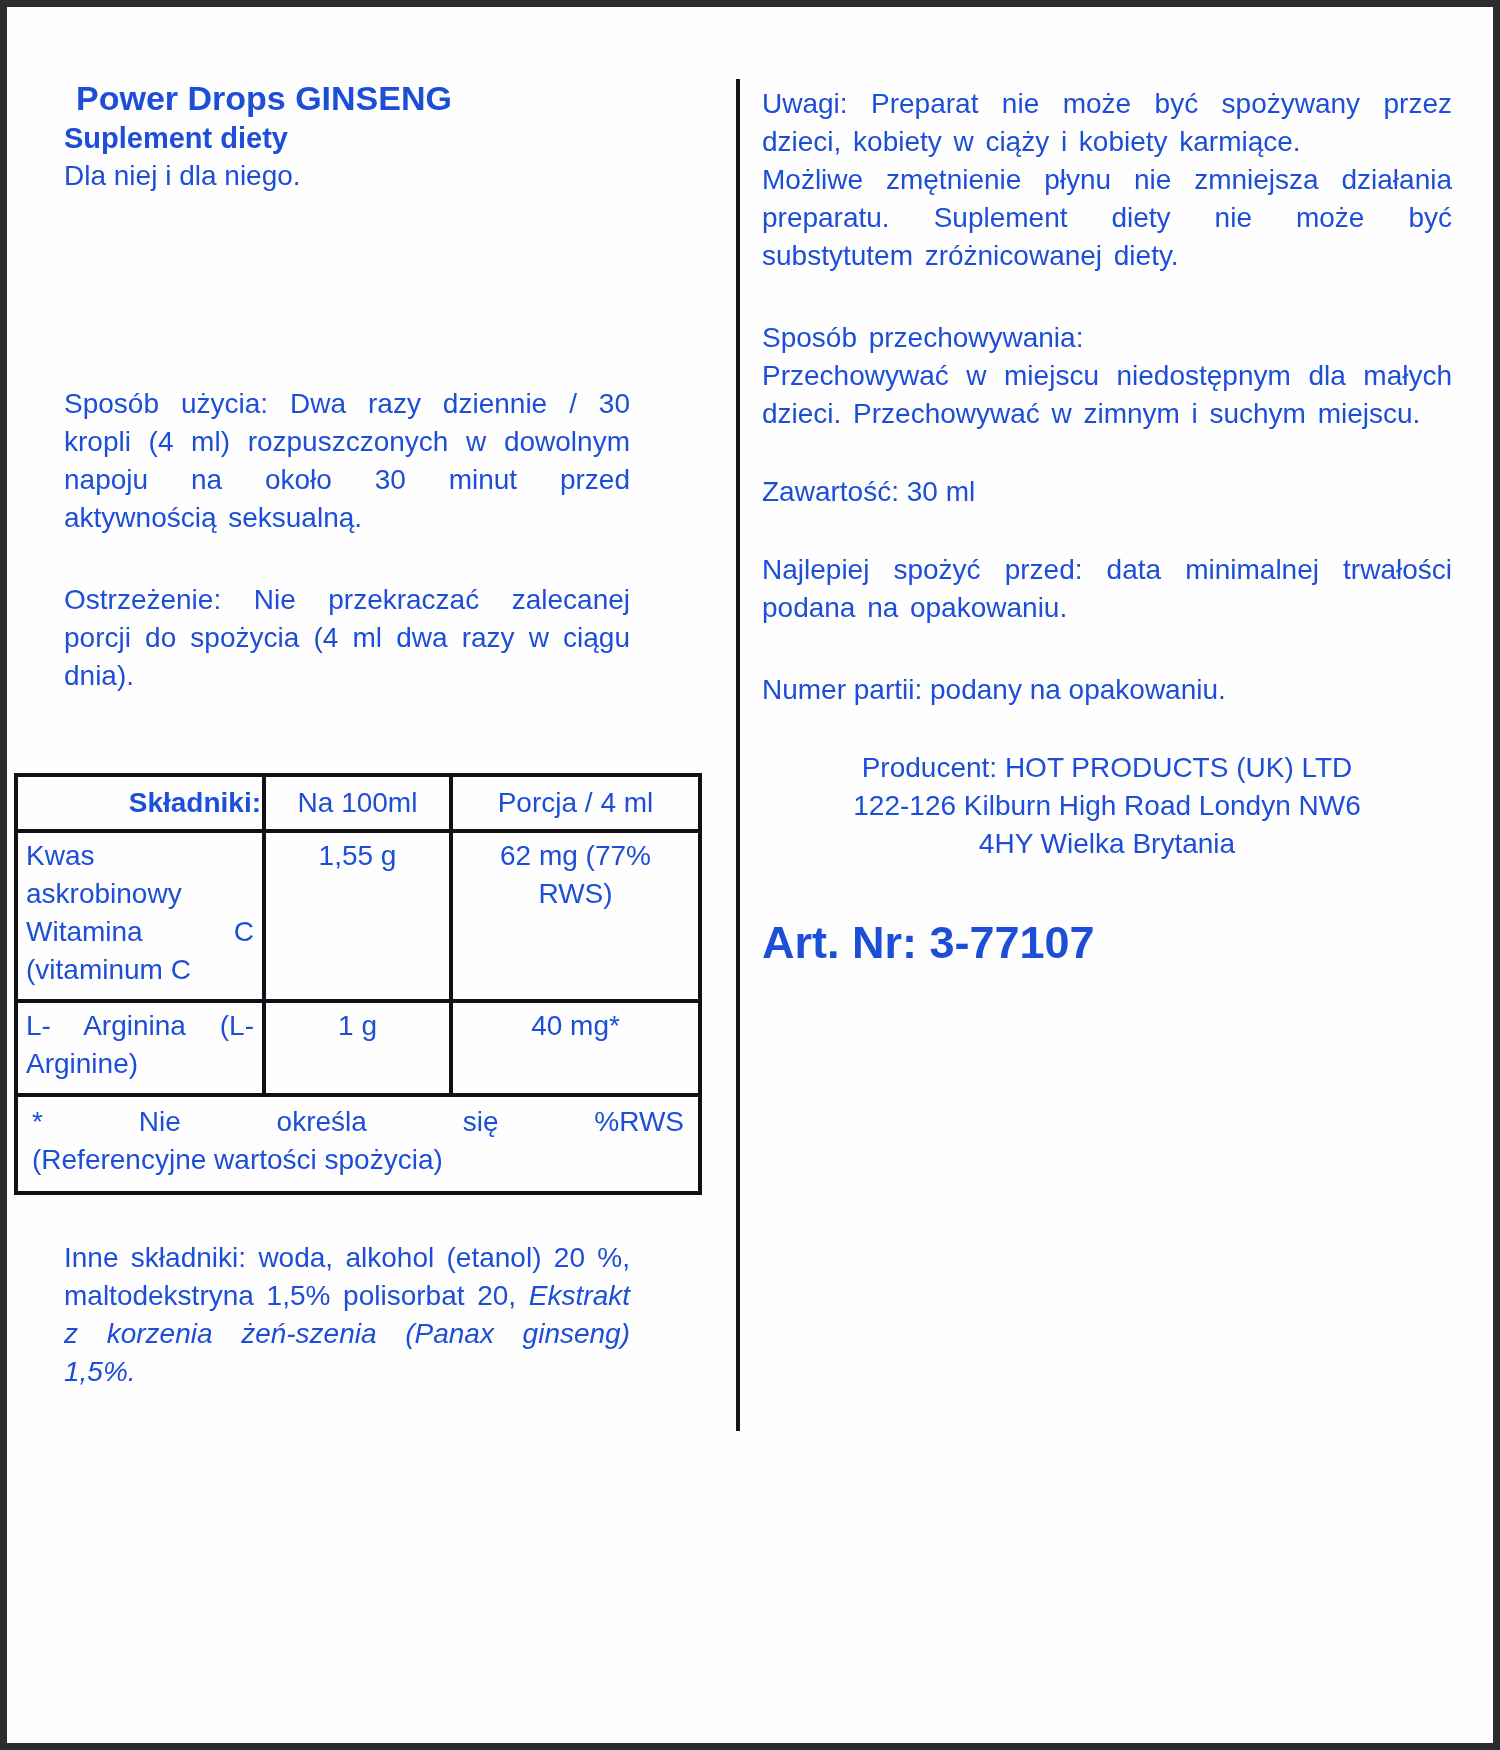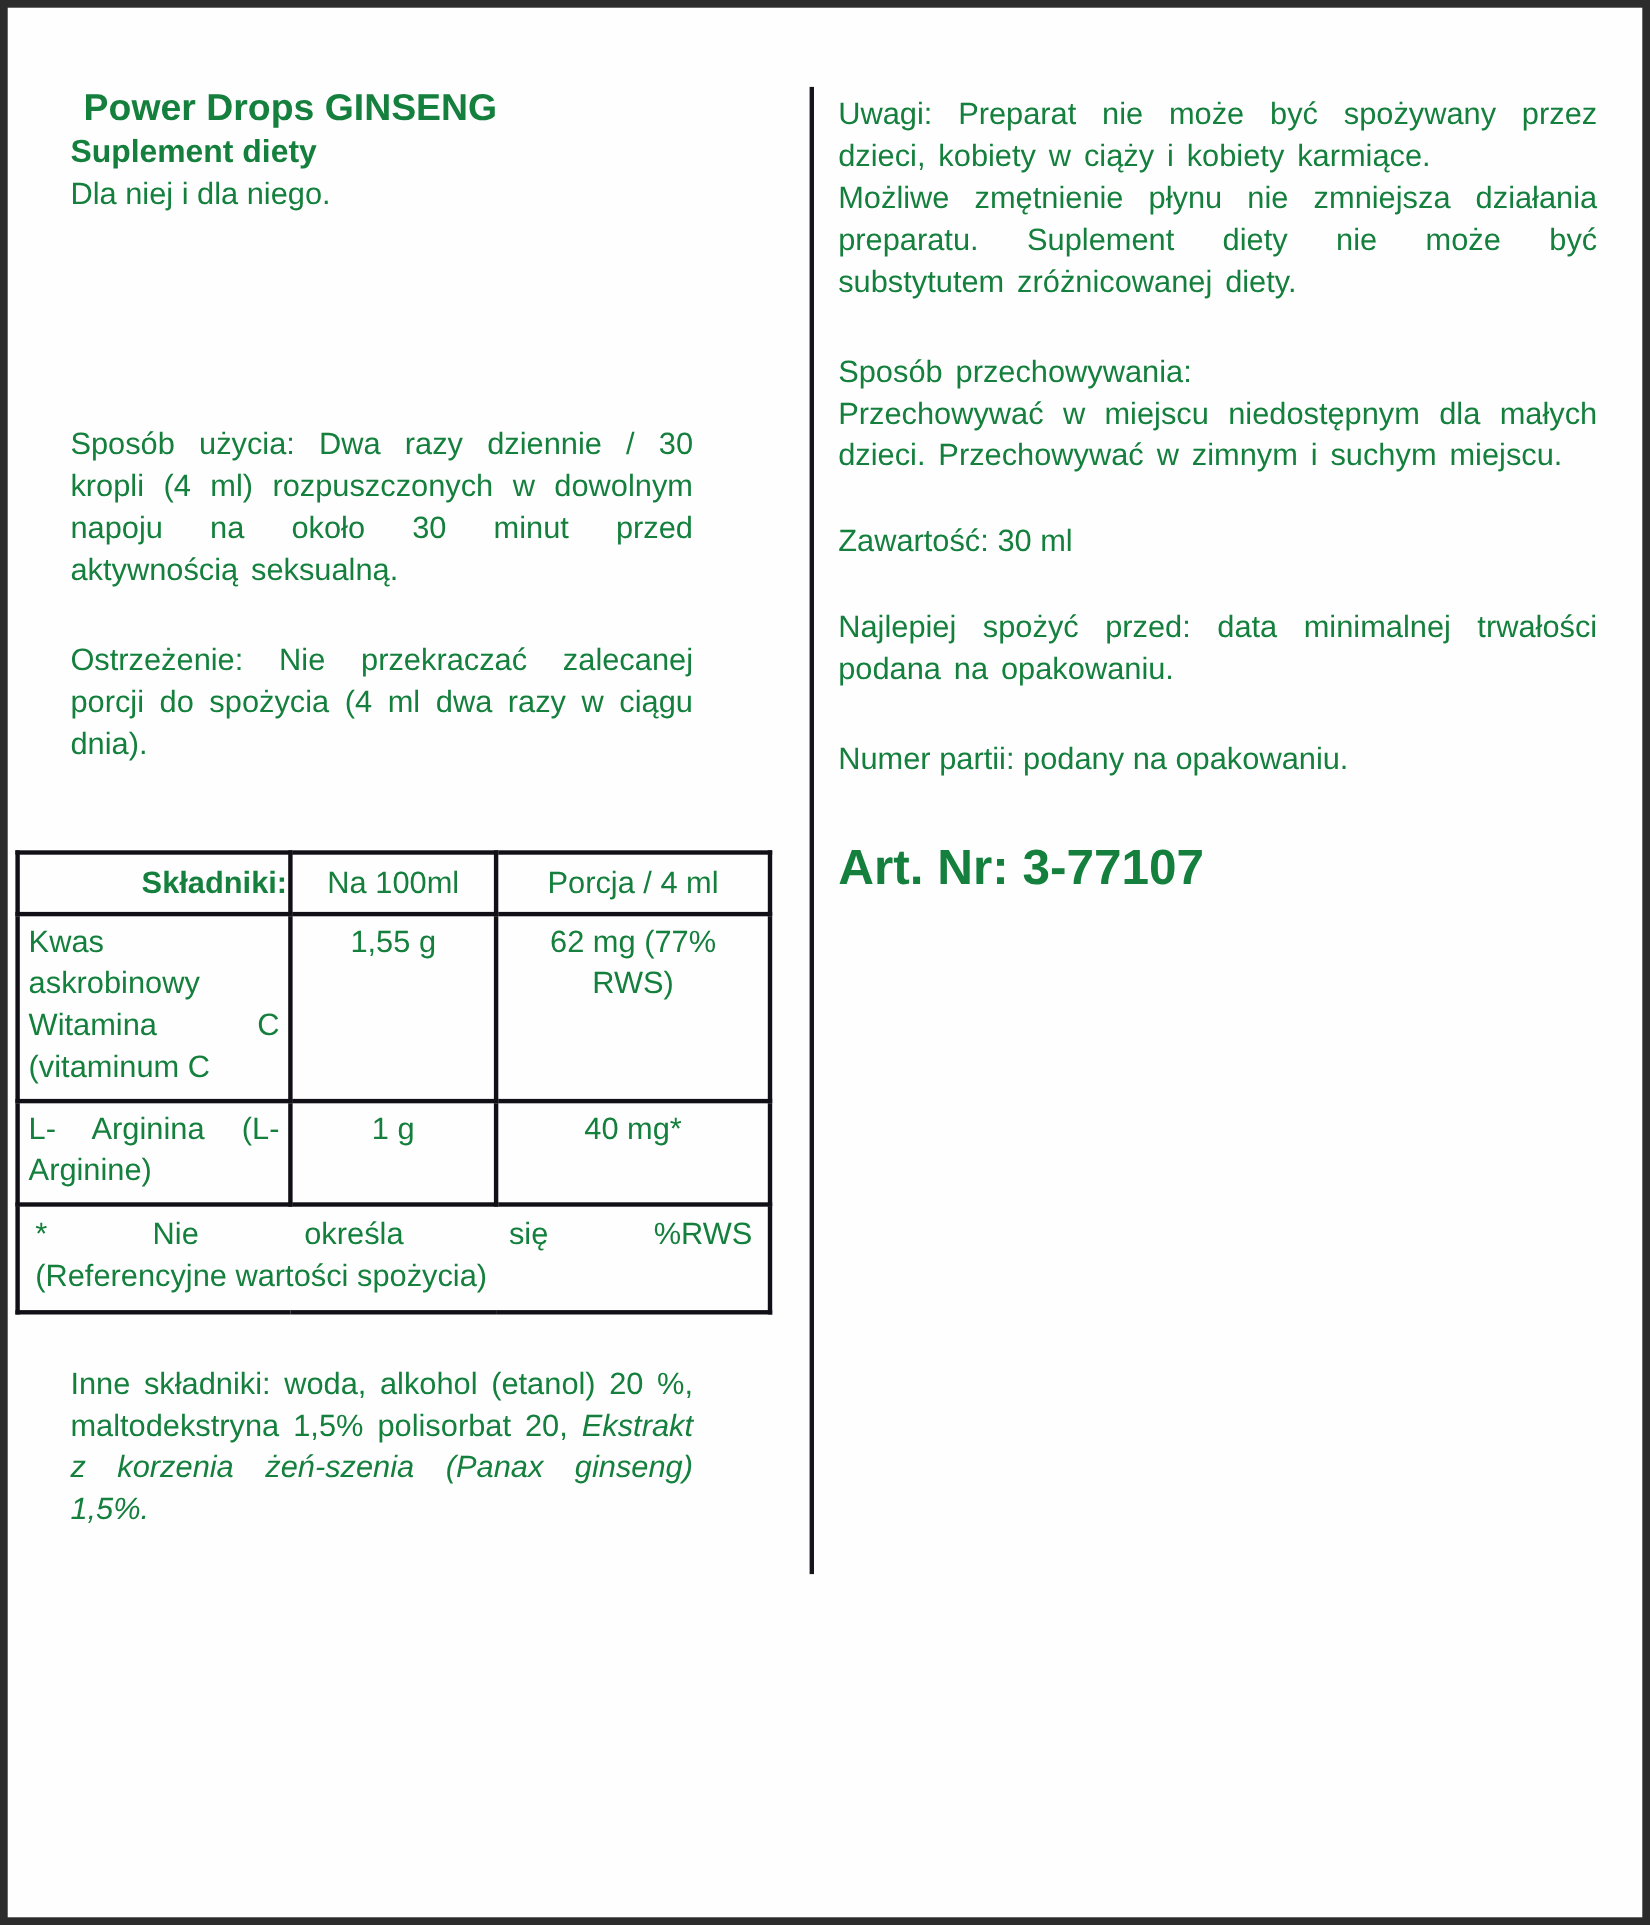--- a/index.html
+++ b/index.html
@@ -4,21 +4,21 @@
 <style>
   html,body { margin:0; padding:0; background:#ffffff; }
   .page {
     position:relative;
     width:1500px; height:1750px;
     box-sizing:border-box;
     border:7px solid #2c2c2c;
     background:#fefefe;
     overflow:hidden;
     font-family:"Liberation Sans", sans-serif;
-    color:#15803d;
+    color:#1d4ed8;
   }
   .col-left  { position:absolute; left:57px;  top:70px; width:566px; }
   .col-right { position:absolute; left:755px; top:70px; width:690px; }
   .divider   { position:absolute; left:729px; top:72px; width:4px; height:1352px; background:#15151d; }
 
   p { margin:0; font-size:28px; line-height:38px; }
   .just { text-align:justify; word-spacing:0.14em; }
   b.lead { font-weight:normal; }
 
   .title    { margin:0; padding-left:12px; font-size:34px; line-height:42px; font-weight:bold; }
@@ -128,18 +128,22 @@
     <p class="just notes2">Możliwe zmętnienie płynu nie zmniejsza działania preparatu. Suplement diety nie może być substytutem zróżnicowanej diety.</p>
 
     <p class="just storage"><b class="lead">Sposób przechowywania:</b> <span>Przechowywać w miejscu niedostępnym dla małych dzieci. Przechowywać w zimnym i suchym miejscu.</span></p>
 
     <p class="content"><b class="lead">Zawartość:</b> <span>30 ml</span></p>
 
     <p class="just best"><b class="lead">Najlepiej spożyć przed:</b> <span>data minimalnej trwałości podana na opakowaniu.</span></p>
 
     <p class="batch"><b class="lead">Numer partii:</b> <span>podany na opakowaniu.</span></p>
 
+    <p class="producer"><b class="lead">Producent:</b> <span>HOT PRODUCTS (UK) LTD</span><br>
+      <span>122-126 Kilburn High Road Londyn NW6</span><br>
+      <span>4HY Wielka Brytania</span>
+    </p>
 
 
     <p class="artnr">Art. Nr: 3-77107</p>
   </div>
 
 </div>
 
 </body></html>

